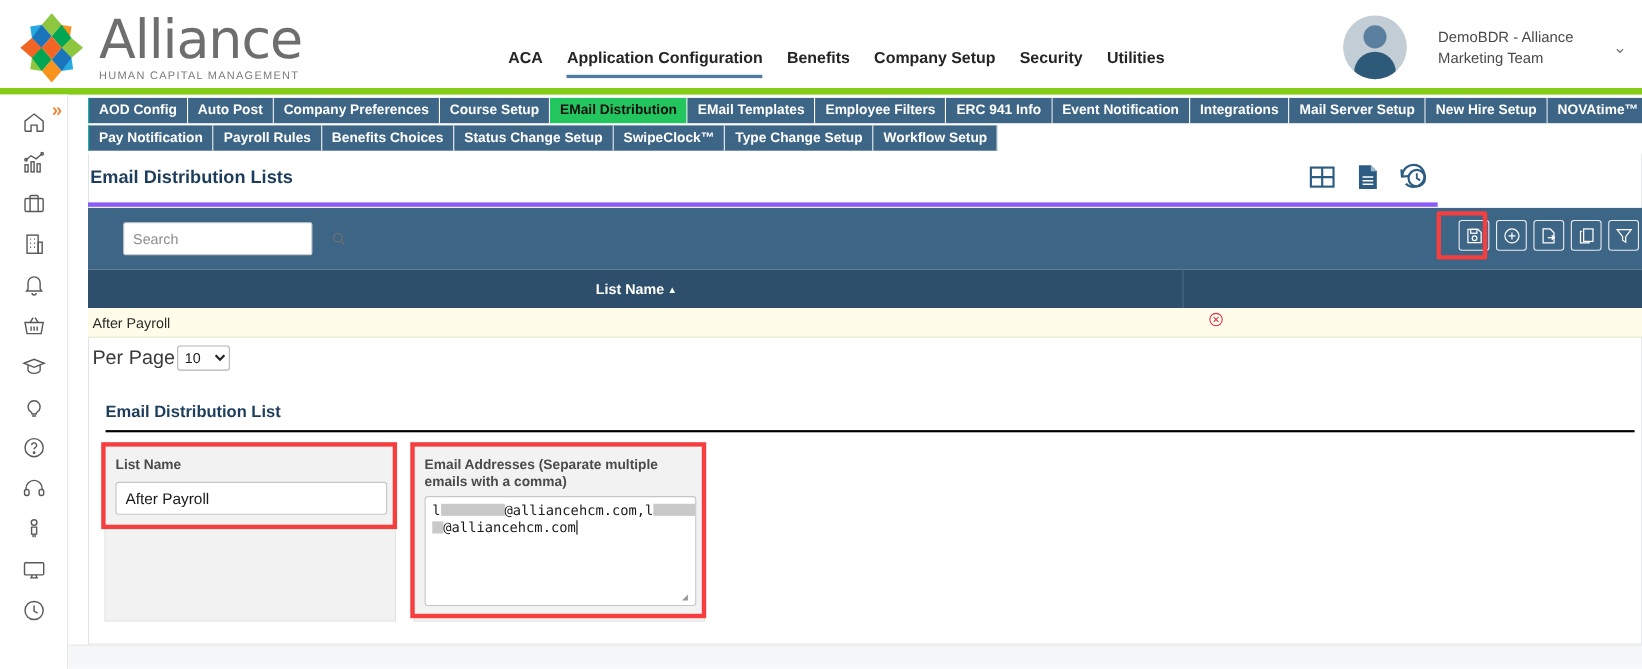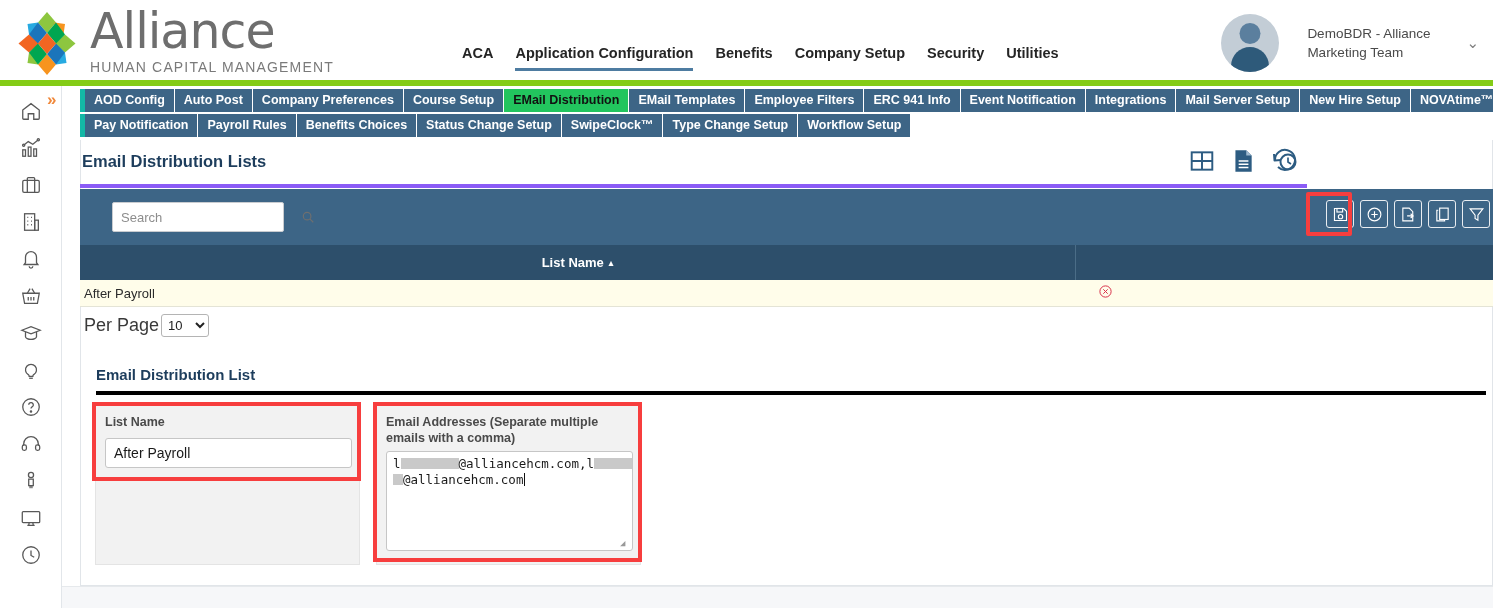--- a/index.html
+++ b/index.html
@@ -19,21 +19,21 @@
     display:flex; align-items:center;
   }
   .logo-wrap { position:absolute; left:8px; top:6px; display:flex; align-items:flex-end; }
   .logo-mark { width:78px; height:75px; }
   .logo-text-block { margin-left:4px; padding-bottom:6px; }
   .logo-word {
     font-size:49px; color:#6e6e6e; letter-spacing:-1px; line-height:44px;
     font-family:"DejaVu Sans", sans-serif; font-weight:400;
   }
   .logo-sub {
-    font-size:14px; color:#7a7a7a; letter-spacing:1.15px; margin-top:5px;
+    font-size:10px; color:#7a7a7a; letter-spacing:1.15px; margin-top:5px;
     font-family:"Liberation Sans", sans-serif;
   }
 
   .topnav {
     position:absolute; left:462px; top:30px;
     display:flex; align-items:flex-start; gap:22px;
   }
   .topnav-item {
     font-size:14.5px; font-weight:bold; color:#252525; cursor:pointer;
     padding-bottom:7px; white-space:nowrap;margin-top:15px;
@@ -75,21 +75,21 @@
   .tabzone { position:absolute; left:80px; top:89px; width:1413px; }
   .tabrow { display:flex; flex-wrap:nowrap; }
   .tabrow + .tabrow { margin-top:2px; }
   .tab {
     background:#3b6party; background:#3d6586; color:#ffffff;
     font-size:12.5px; font-weight:bold; padding:4px 9px 5px 9px;
     border:1px solid #ffffff; border-width:0 1px 0 0;
     height:23px; line-height:14px; cursor:pointer; white-space:nowrap;
     display:flex; align-items:center;
   }
-  .tab:first-child { border-left:5px solid #14b8a6; }
+  .tab:first-child { border-left:1px solid #14b8a6; }
   .tab.active { background:#22c55e; color:#111111; }
 
   
   .pagetitle-bar {
     position:absolute; left:80px; top:140px; width:1227px; height:48px;
     border-bottom:4px solid #8b5cf6;
   }
   .pagetitle {
     position:absolute; left:2px; top:12px;
     font-size:16.5px; font-weight:bold; color:#1d3d5c;
@@ -151,21 +151,21 @@
   .perpage select {
     font-size:13px; font-family:"Liberation Sans", sans-serif;
     padding:2px 2px; border:1px solid #b4b4b4; border-radius:3px;
     background:#fff; color:#222; cursor:pointer; height:23px;
   }
 
   
   .section-head {
     position:absolute; left:96px; top:366px; width:1390px;
     font-size:15px; font-weight:bold; color:#1d3d5c;
-    padding-bottom:8px; border-bottom:4px solid #000000;
+    padding-bottom:8px; border-bottom:2px solid #000000;
   }
   .formzone { position:absolute; left:95px; top:405px; width:1390px; }
 
   .field-panel {
     background:#f2f2f2; border:1px solid #e4e4e4; position:absolute;
   }
   .panel-listname { left:0px; top:0px; width:265px; height:160px; padding:8px 9px; }
   .panel-emails  { left:281px; top:0px; width:265px; height:160px; padding:8px 9px; }
 
   .field-label { font-size:12.5px; font-weight:bold; color:#4a4a4a; line-height:16px; }

